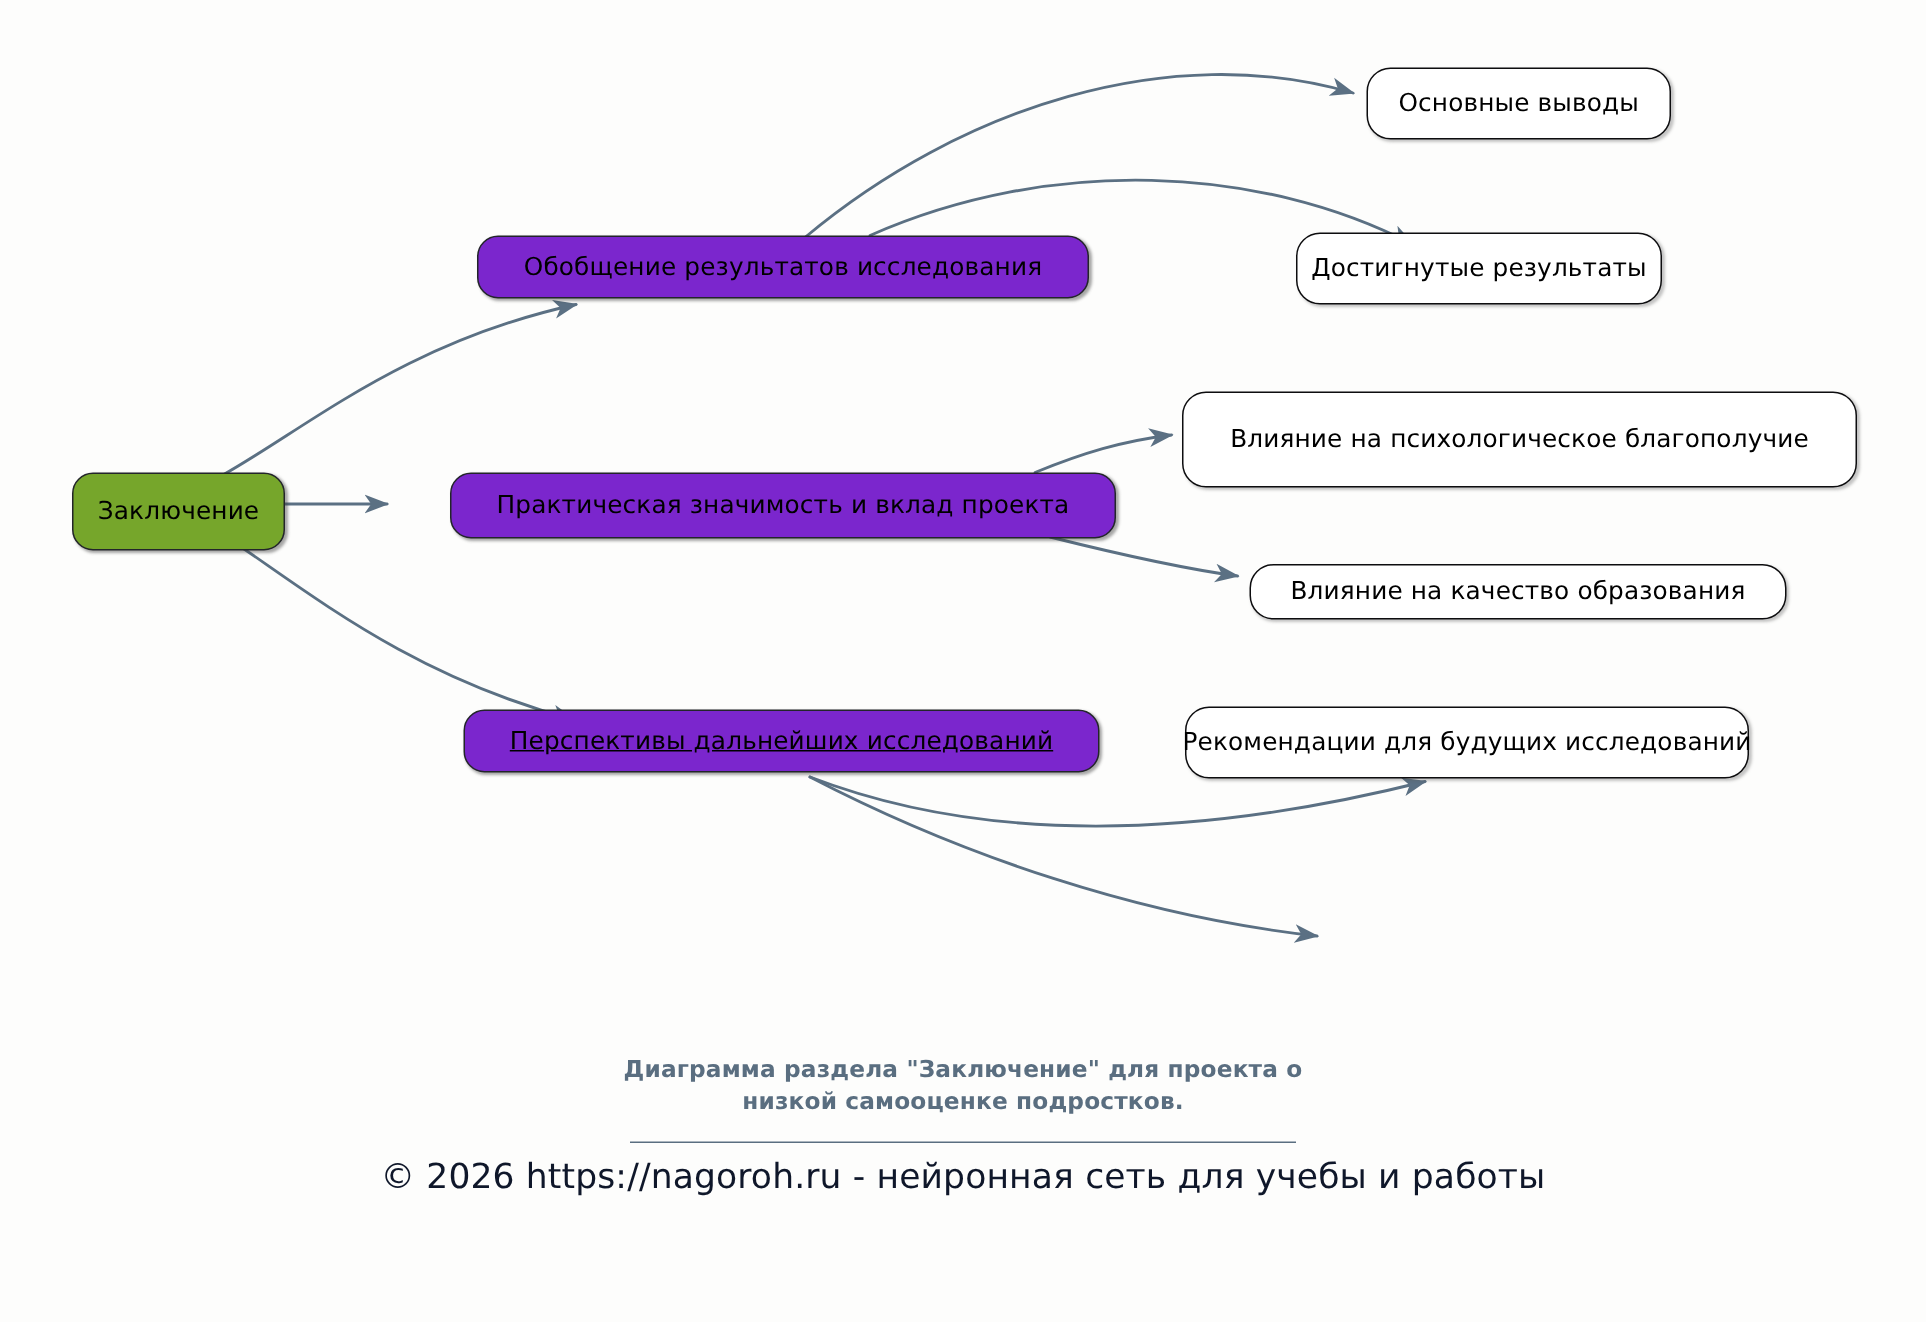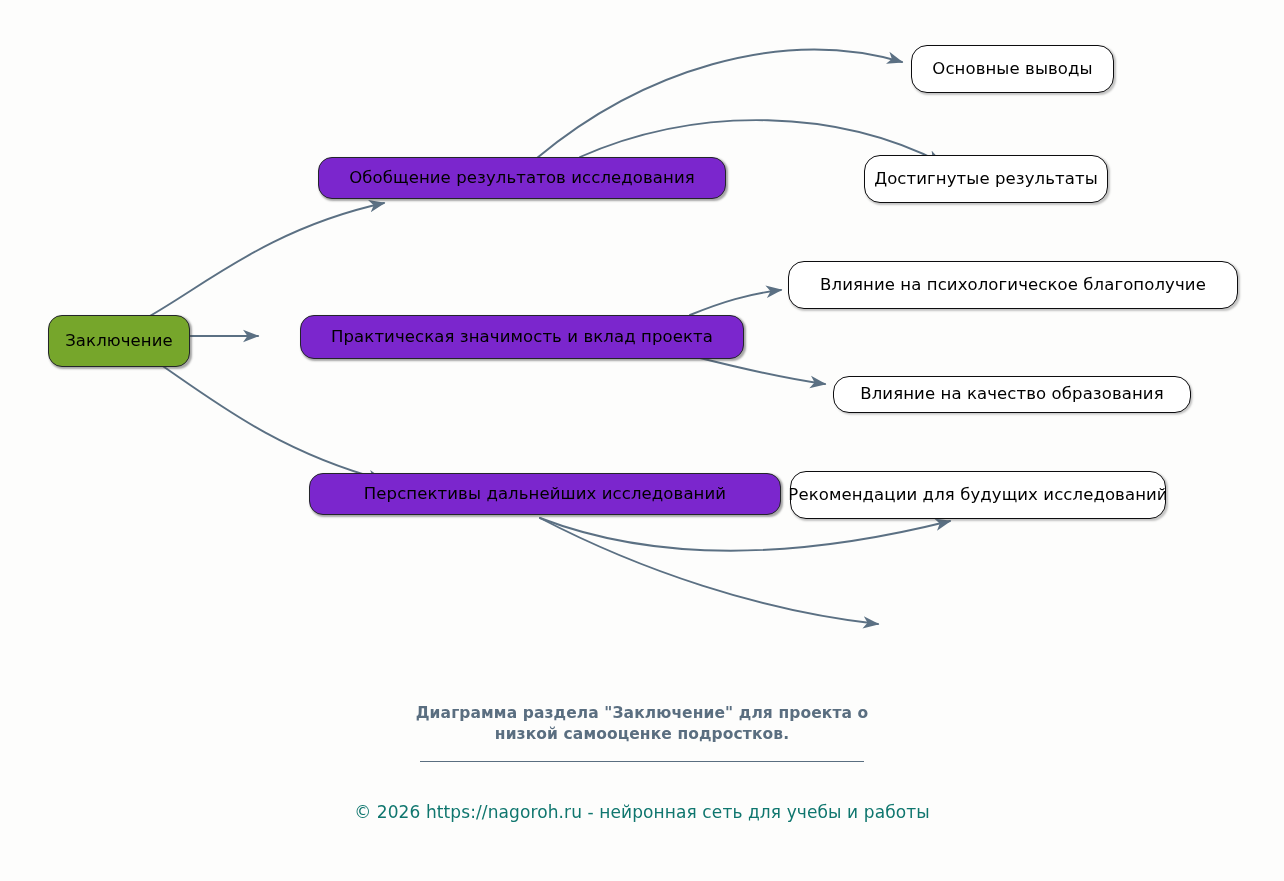--- a/index.html
+++ b/index.html
@@ -72,25 +72,25 @@
     line-height: 1.35;
     letter-spacing: 0.1px;
   }
   #caption-divider {
     width: 444px;
     height: 0;
     margin: 16px auto 0 auto;
     border-top: 1.6px solid #5a6e80;
   }
   #caption-footer {
-    margin-top: 40px;
+    margin-top: 10px;
     font-family: "DejaVu Sans", sans-serif;
-    font-size: 17px;
+    font-size: 23px;
     font-weight: normal;
-    color: #0f766e;
+    color: #0f172a;
     letter-spacing: 0.1px;
   }
 </style>
 </head>
 <body>
 
 <div id="diagram-root">
 
   <svg id="edge-layer" viewBox="0 0 1284 881" width="1284" height="881">
     <defs>
@@ -113,27 +113,27 @@
       <path d="M 540 518 C 640 570, 760 611, 878 624" marker-end="url(#arrow)"></path>
     </g>
   </svg>
 
   <div class="node node-root" style="left:48px; top:315px; width:142px; height:52px;">Заключение</div>
 
   <div class="node node-branch" style="left:285px; top:157px; width:408px; height:42px;">Обобщение результатов исследования</div>
 
   <div class="node node-branch" style="left:267px; top:315px; width:444px; height:44px;">Практическая значимость и вклад проекта</div>
 
-  <div class="node node-branch" style="left:276px; top:473px; width:472px; height:42px;">Перспективы дальнейших исследований</div>
+  <div class="node node-branch" style="left:276px; top:473px; width:424px; height:42px;text-decoration:underline;">Перспективы дальнейших исследований</div>
 
   <div class="node node-leaf" style="left:911px; top:45px; width:203px; height:48px;">Основные выводы</div>
 
   <div class="node node-leaf" style="left:836px; top:155px; width:244px; height:48px;margin-left:28px;">Достигнутые результаты</div>
 
-  <div class="node node-leaf" style="left:788px; top:261px; width:450px; height:48px;">Влияние на психологическое благополучие</div>
+  <div class="node node-leaf" style="left:788px; top:261px; width:450px; height:64px;">Влияние на психологическое благополучие</div>
 
   <div class="node node-leaf" style="left:833px; top:376px; width:358px; height:37px;">Влияние на качество образования</div>
 
   <div class="node node-leaf" style="left:790px; top:471px; width:376px; height:48px;">Рекомендации для будущих исследований</div>
 
 
   <div id="caption-block">
     <div id="caption-title">
       <div>Диаграмма раздела "Заключение" для проекта о</div>
       <div>низкой самооценке подростков.</div>

